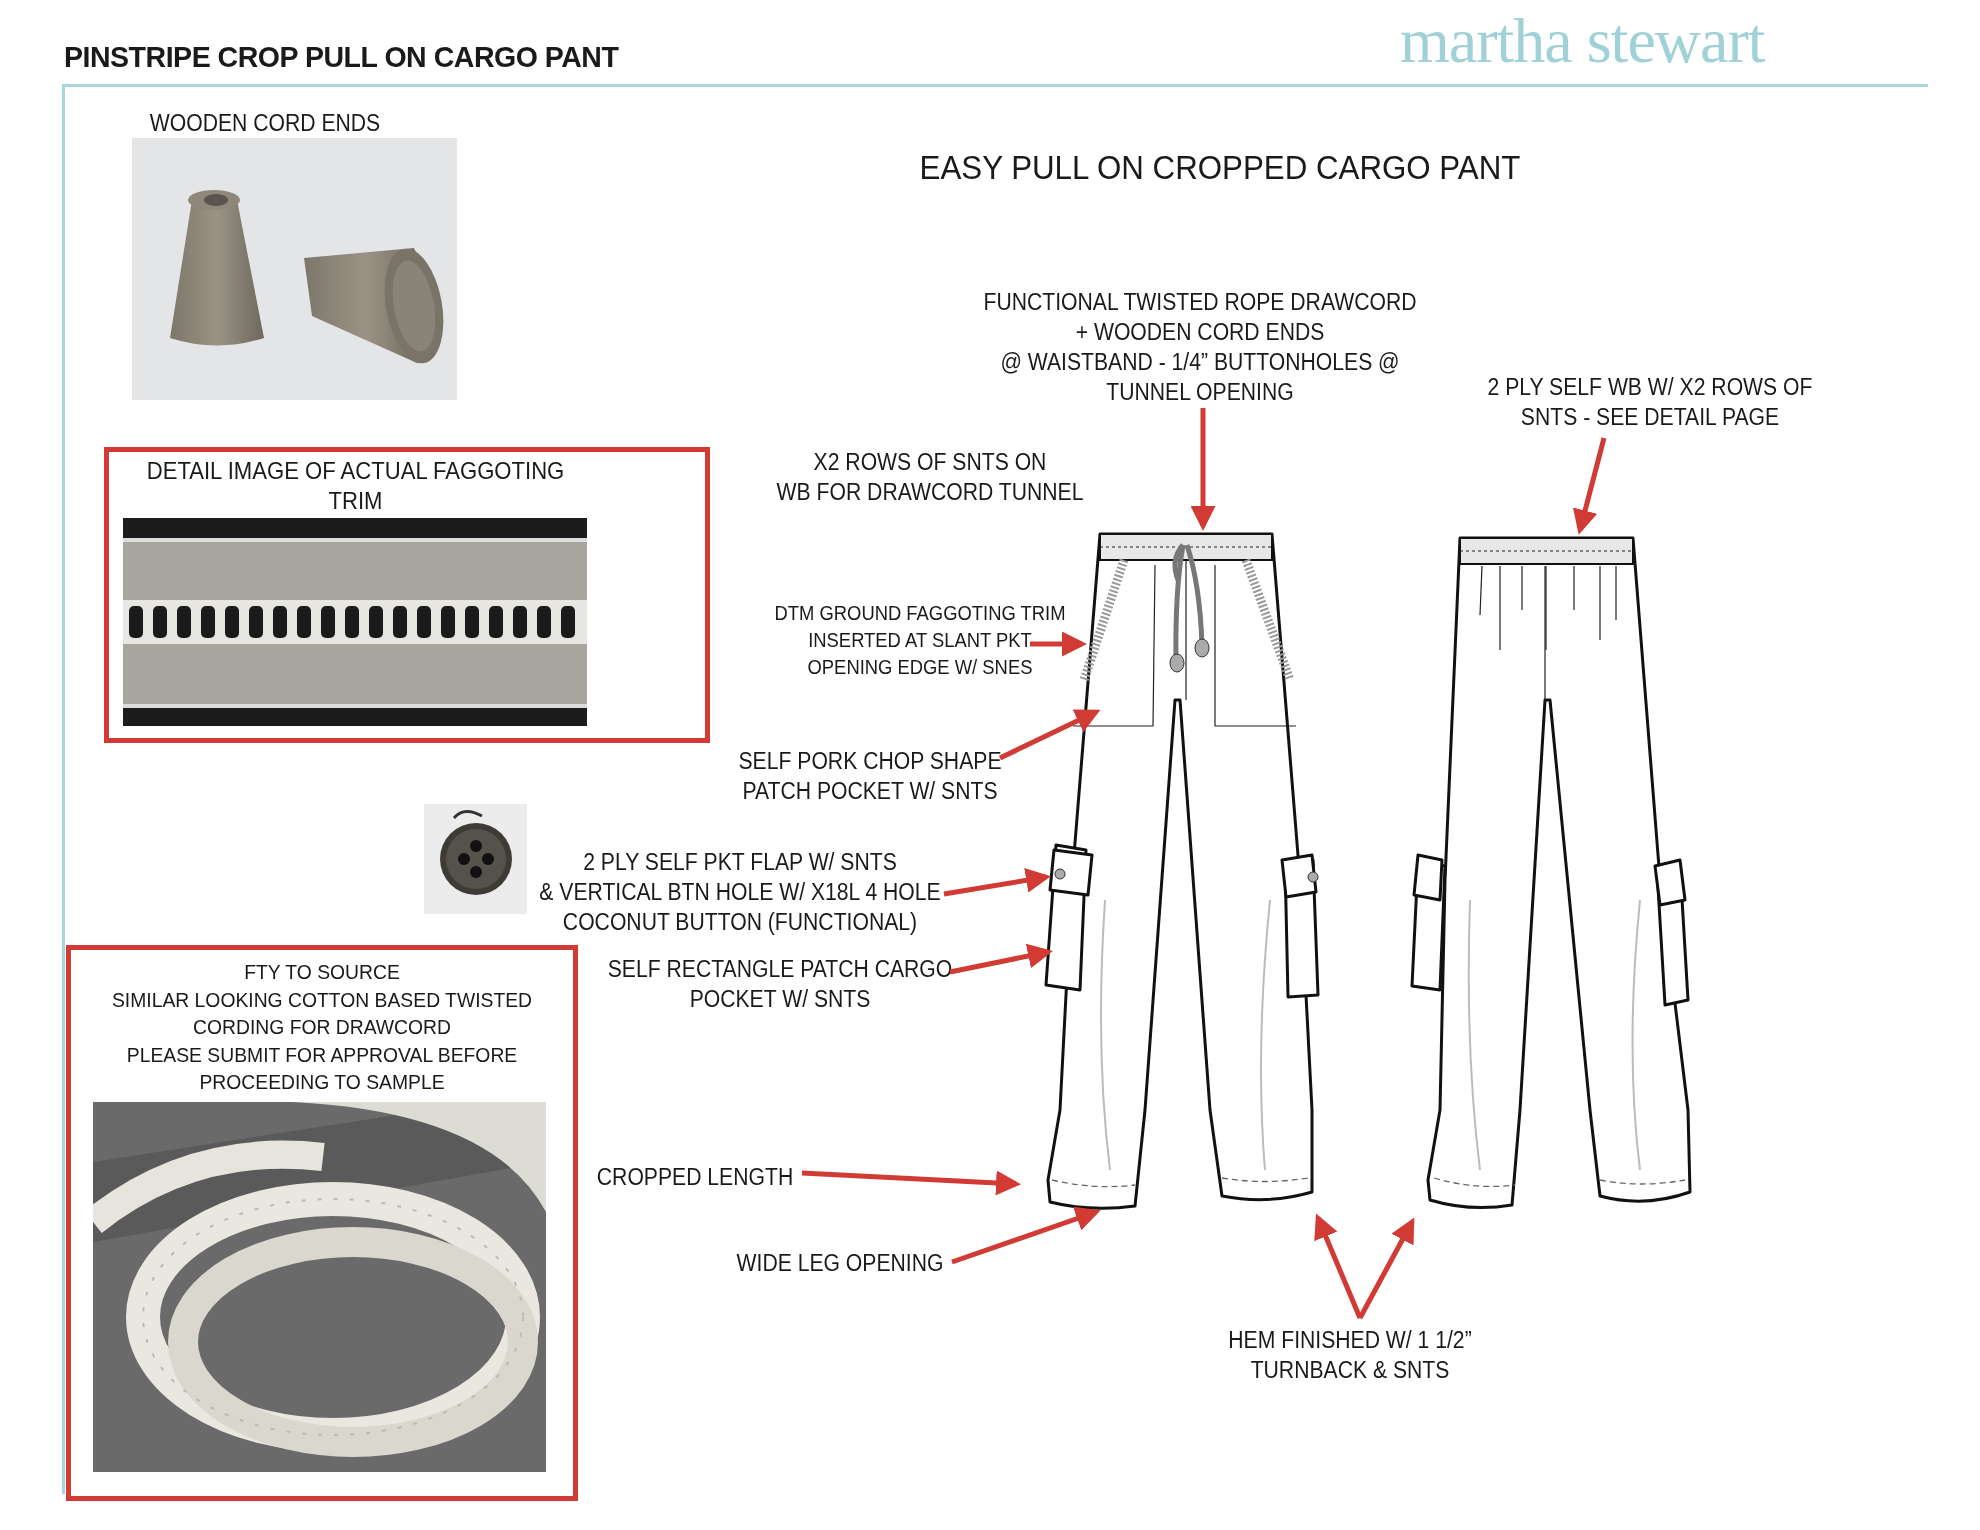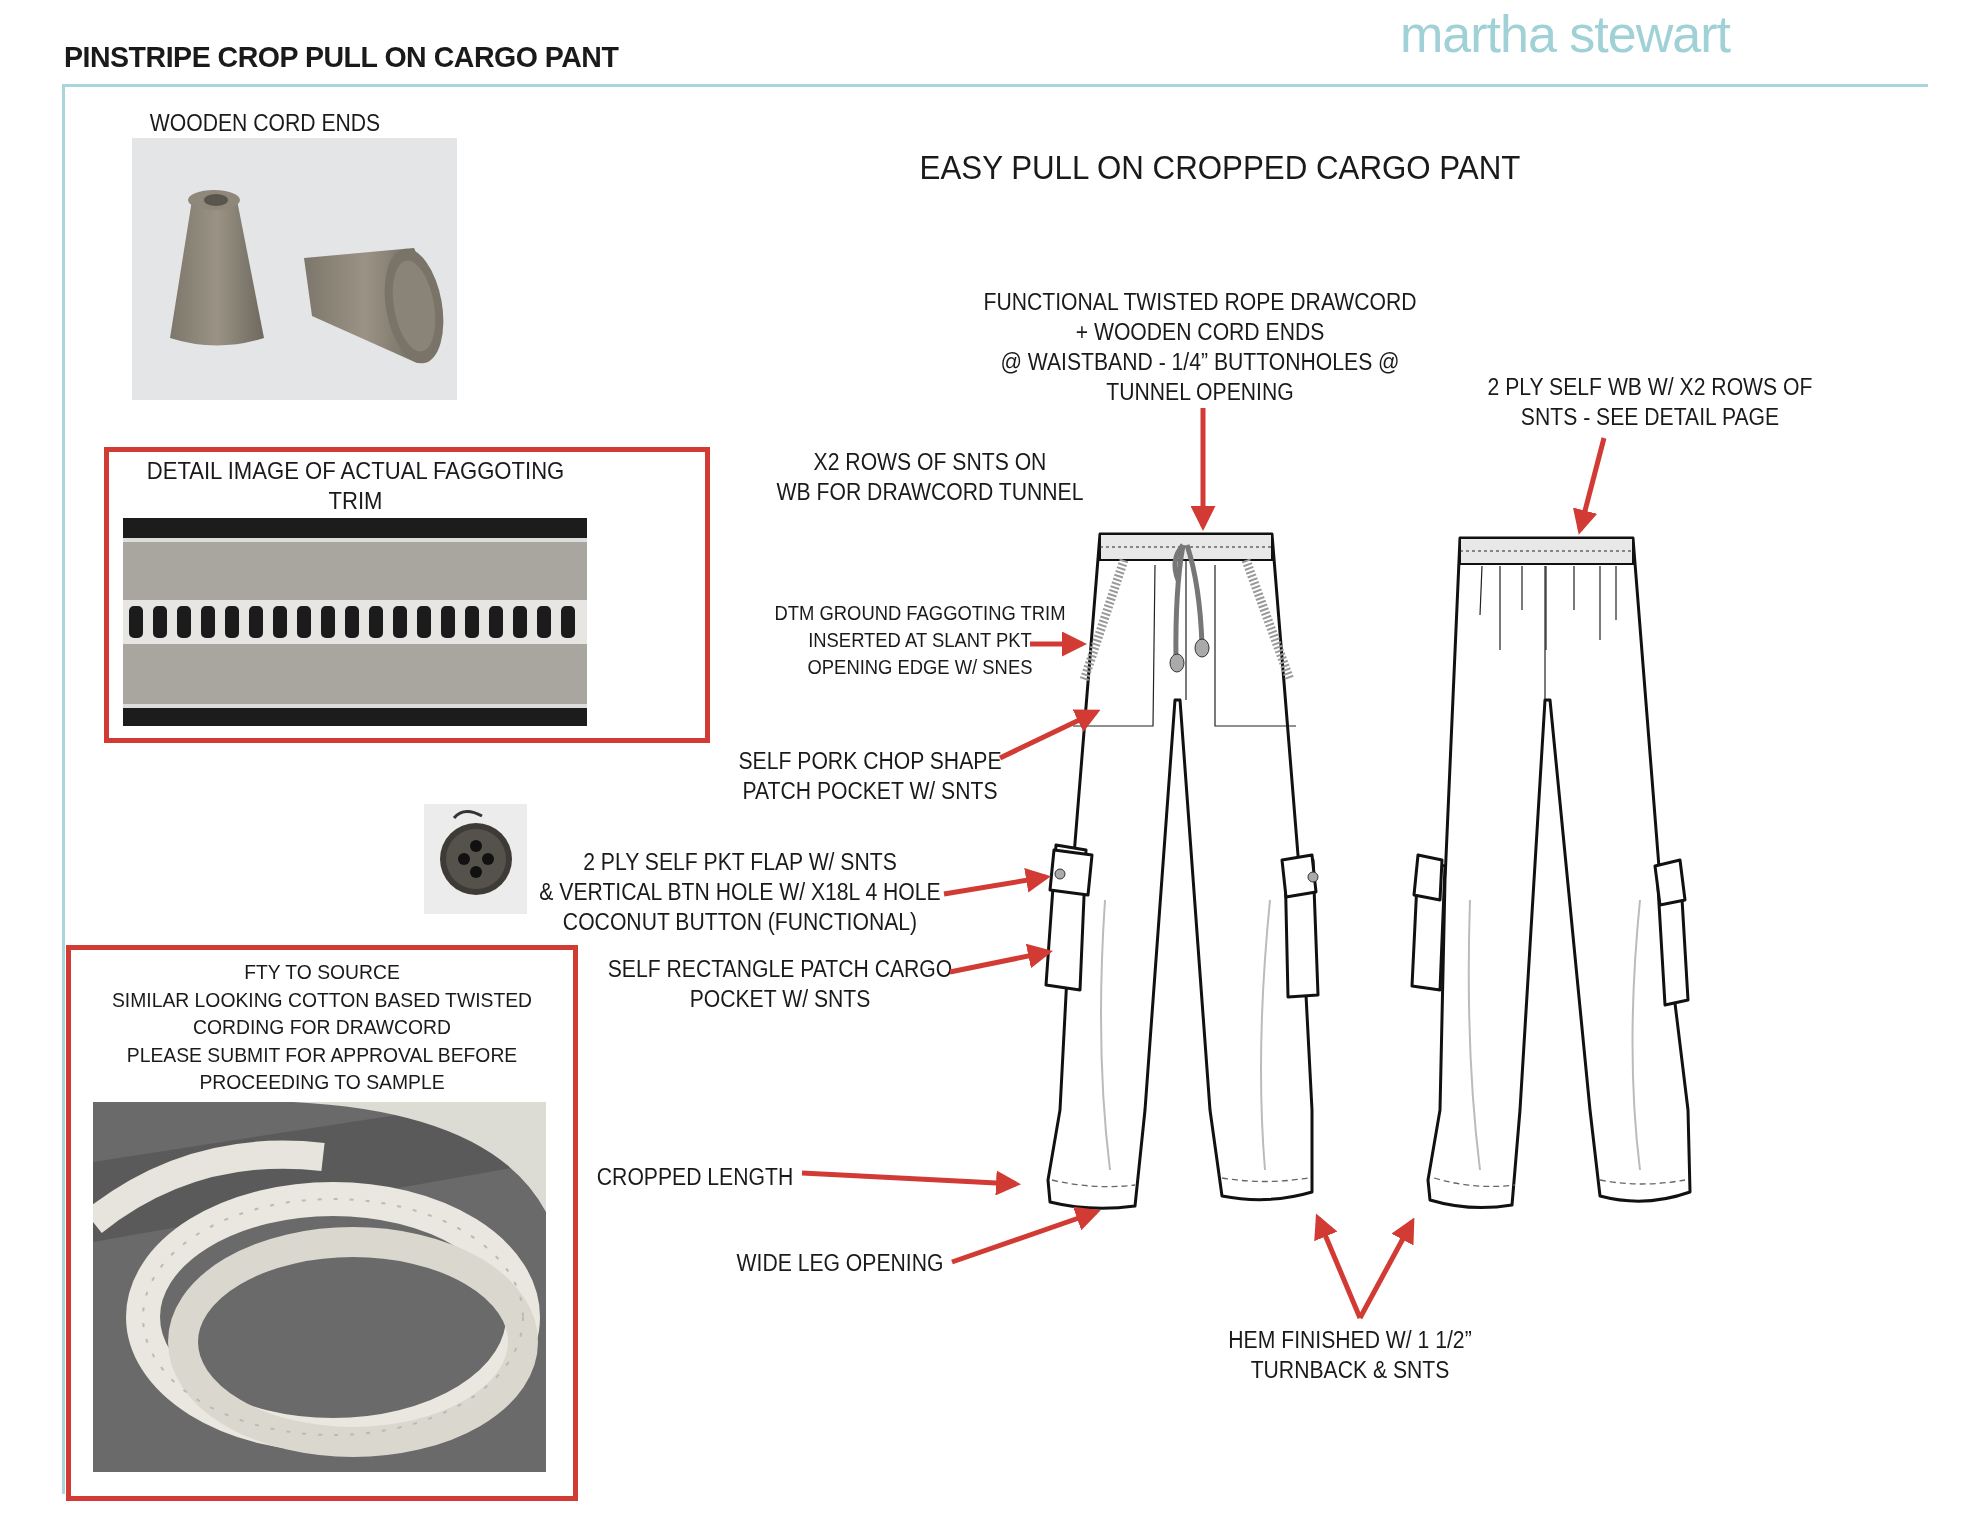--- a/index.html
+++ b/index.html
@@ -1,20 +1,20 @@
 <!DOCTYPE html>
 <html><head>
 <meta charset="utf-8">
 <style>
   html, body { margin:0; padding:0; background:#ffffff; }
   body { width:1980px; height:1530px; position:relative; overflow:hidden;
          font-family:"Liberation Sans", "DejaVu Sans", sans-serif; color:#1a1a1a; }
   .abs { position:absolute; }
   .title { left:64px; top:40px; font-size:30px; font-weight:bold; letter-spacing:-0.5px; transform:scaleX(0.95); transform-origin:left; }
-  .brand { left:1400px; top:4px; font-family:Liberation Sans, sans-serif; font-size:52px; color:#9fd1d6; letter-spacing:-1px; }
+  .brand { left:1400px; top:4px; font-family:Liberation Serif, serif; font-size:64px; color:#9fd1d6; letter-spacing:-1px; }
   .rule-top { left:62px; top:84px; width:1866px; height:3px; background:#a9d6dc; }
   .rule-left { left:62px; top:84px; width:3px; height:1410px; background:#a9d6dc; }
   .lbl { font-size:23px; line-height:30px; text-align:center; white-space:pre-line; transform:scaleX(0.92); transform-origin:center; }
   .redbox { border:5px solid #d23a34; box-sizing:border-box; background:#fff; }
   .photo { overflow:hidden; }
   .subtitle { font-size:34px; transform:scaleX(0.92); transform-origin:center; white-space:nowrap; }
   svg .ol { fill:#fff; stroke:#111; stroke-width:3; stroke-linejoin:round; }
   svg .thin { fill:none; stroke:#222; stroke-width:1.2; }
   svg .dash { fill:none; stroke:#666; stroke-width:1.3; stroke-dasharray:6 4; }
   svg .shade { fill:none; stroke:#bbb; stroke-width:2; }

